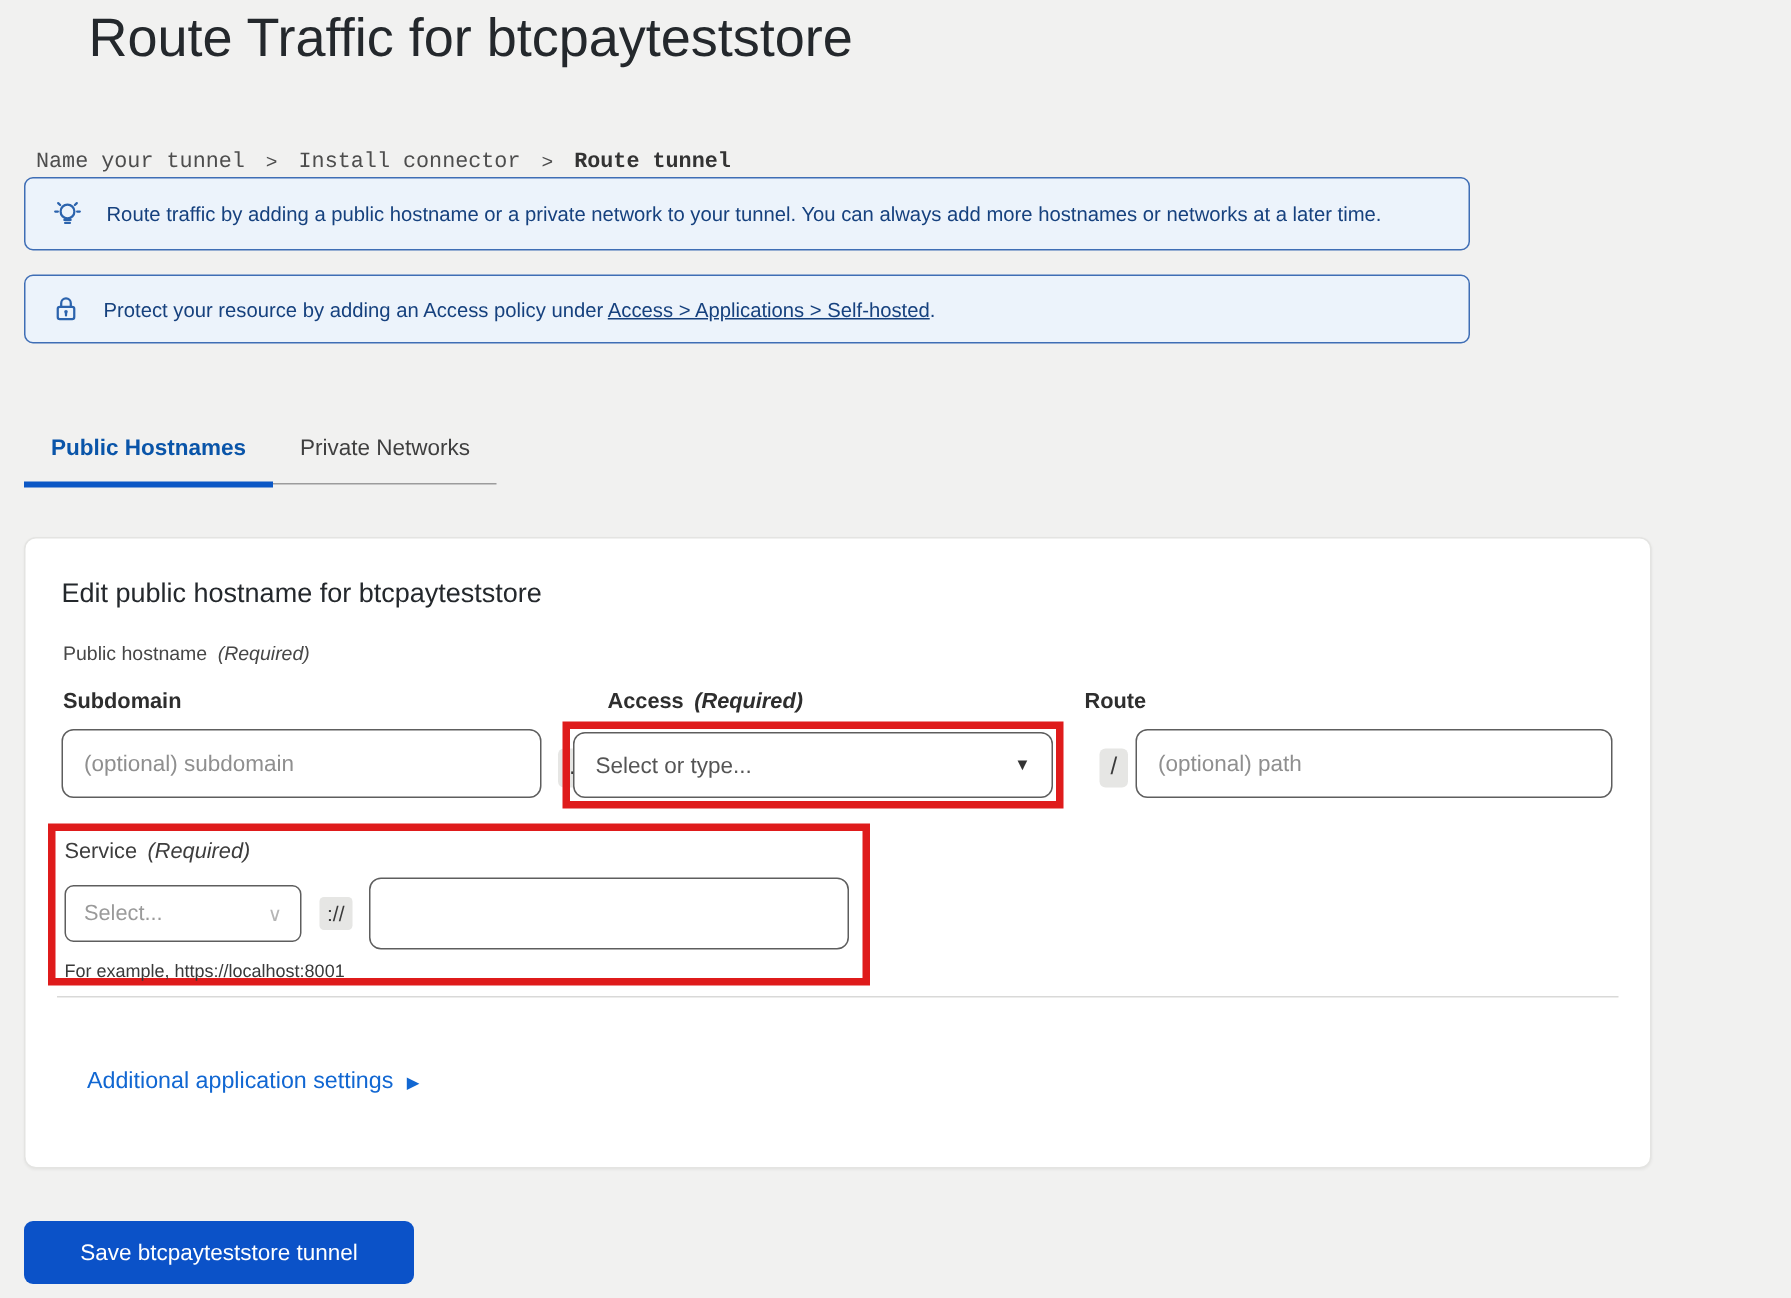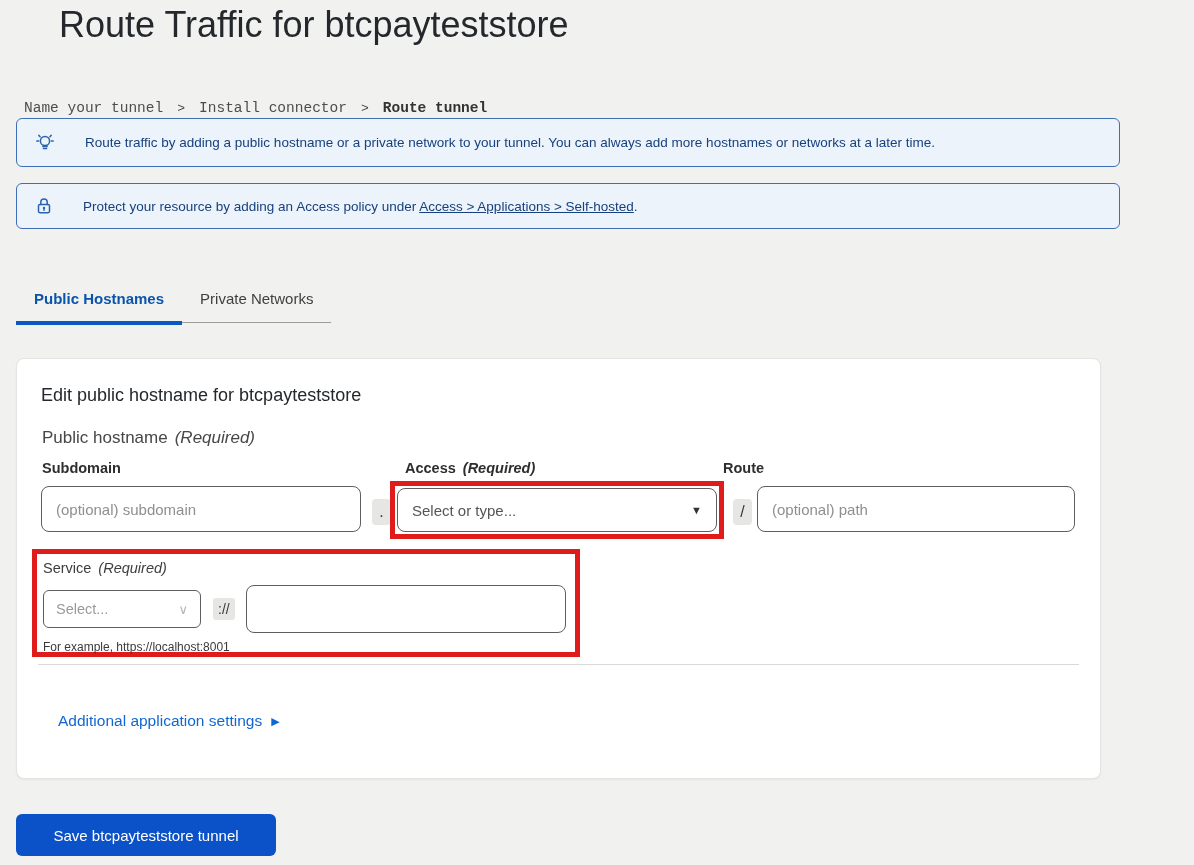--- a/index.html
+++ b/index.html
@@ -18,24 +18,24 @@
   
   .breadcrumb {
     position:absolute; left:24px; top:100px;
     display:flex; align-items:center; gap:14px;
     font-size:14.5px; color:#4d4d4d;font-family:Liberation Mono, monospace;
   }
   .crumb.current { font-weight:bold; color:#333; }
   .crumb-sep { font-size:13px; color:#4d4d4d; }
   
   .banner {
-    position:absolute; left:16px; width:1104px;
+    position:absolute; left:16px; width:964px;
     border:1.5px solid #3f6eb5; border-radius:6px;
     background:#ecf3fb;
-    display:flex; align-items:center; gap:28px;
+    display:flex; align-items:center; gap:14px;
     padding:0 16px;
     font-size:13.5px; color:#16417e;
   }
   #banner-route   { top:118px; height:49px; }
   #banner-protect { top:183px; height:46px; }
   .banner-icon { flex:0 0 auto; display:flex; }
   .banner-link { text-decoration:underline; cursor:pointer; color:#16417e; }
   
   .tabs {
     position:absolute; left:16px; top:277px;
@@ -57,21 +57,21 @@
     width:1085px; height:421px;
     background:#fff; border:1px solid #e4e4e2; border-radius:8px;
     box-shadow:0 1px 2px rgba(0,0,0,.05);
   }
   .card-heading {
     position:absolute; left:24px; top:26px;
     font-size:18px; font-weight:normal; color:#24282c;
   }
   .ph-label {
     position:absolute; left:25px; top:69px;
-    font-size:17px; color:#474747;
+    font-size:13px; color:#474747;
   }
   .req { font-style:italic; margin-left:7px; }
   .col-label {
     position:absolute; font-size:14.5px; font-weight:bold; color:#2e2e2e;
   }
   #label-subdomain { left:25px;  top:101px; }
   #label-domain    { left:388px; top:101px; }
   #label-path      { left:706px; top:101px; }
   .text-input {
     position:absolute;
@@ -86,21 +86,21 @@
   .sep {
     position:absolute; background:#e6e6e4; border-radius:4px;
     color:#3a3a3a; font-size:16px;
     display:flex; align-items:center; justify-content:center;
   }
   #dot-sep   { left:355px; top:140px; width:19px; height:26px; }
   #slash-sep { left:716px; top:140px; width:19px; height:26px; }
   .annotation {
     position:absolute; border:5px solid #df1b1b;
   }
-  #domain-annotation { left:373px; top:122px; padding:2px; }
+  #domain-annotation { left:358px; top:122px; padding:2px; }
   .combo {
     width:320px; height:44px;
     border:1px solid #5e5e5e; border-radius:8px; background:#fff;
     display:flex; align-items:center; justify-content:space-between;
     padding:0 14px; font-size:15px; color:#555; cursor:pointer;
   }
   .caret-down { font-size:11px; color:#333; }
   #service-annotation {
     left:15px; top:190px; width:548px; height:108px;
     padding:4px 0 0 6px;

